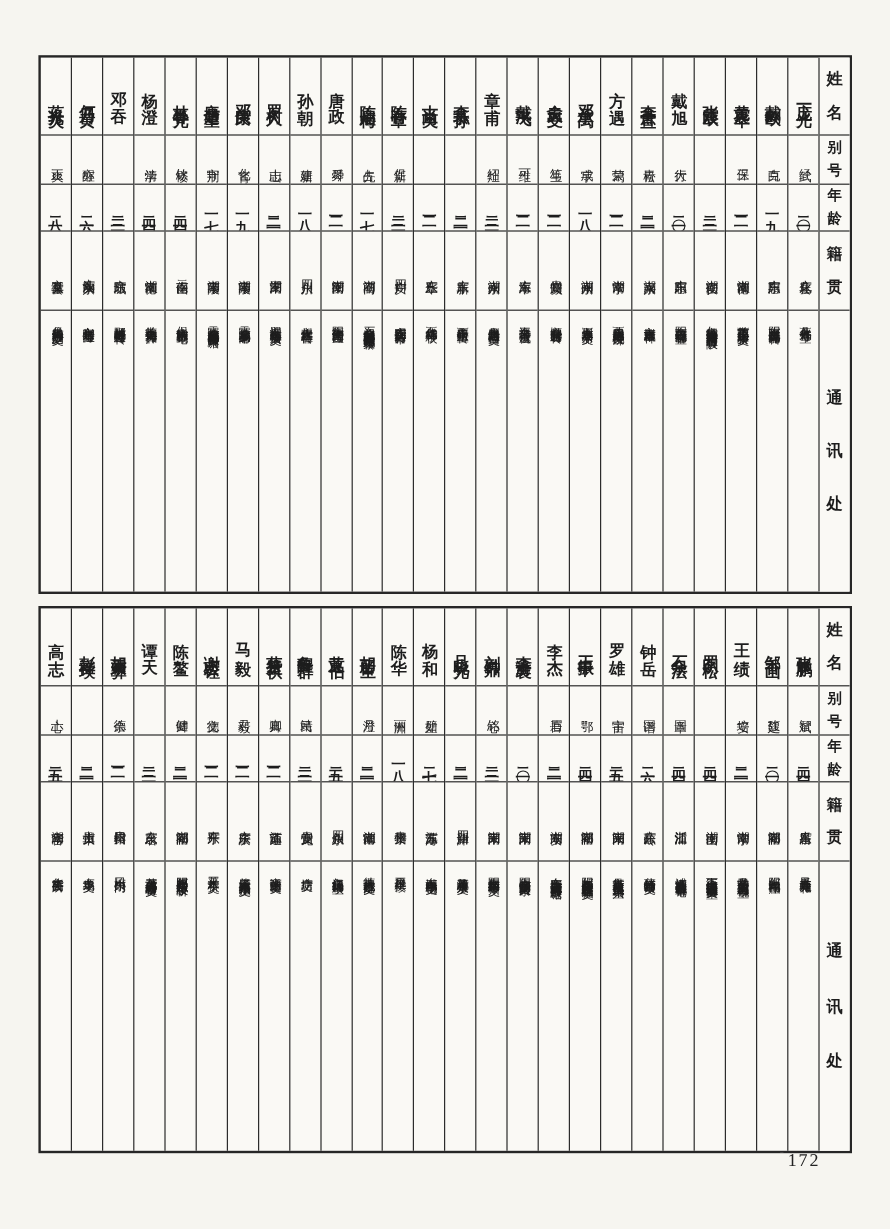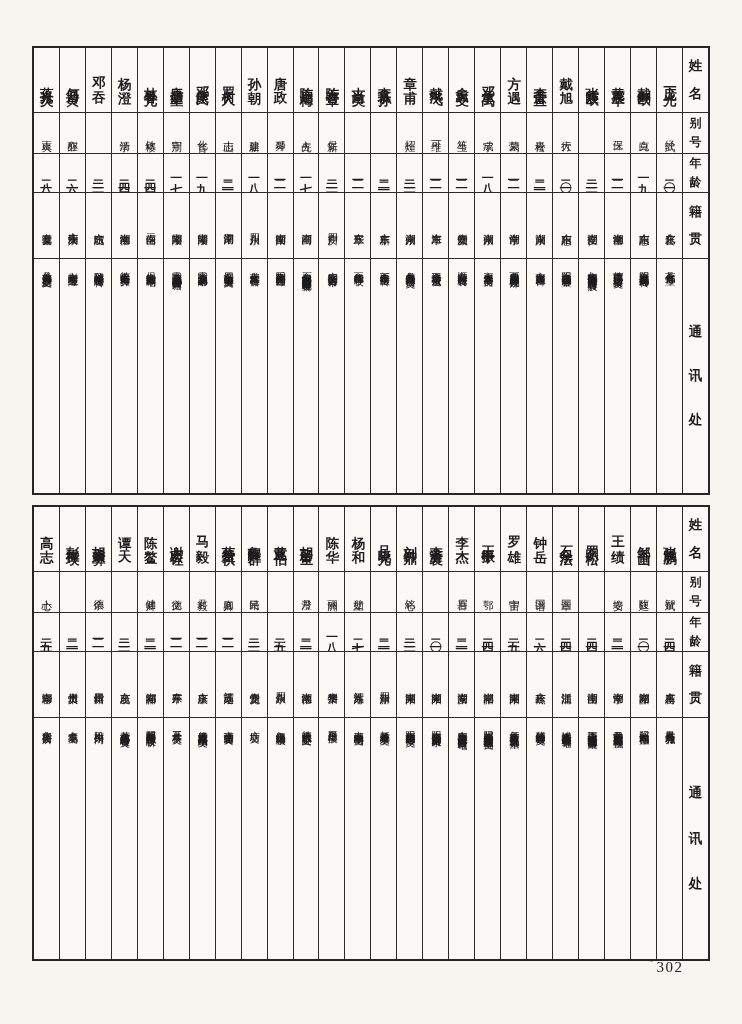--- a/index.html
+++ b/index.html
@@ -1029,13 +1029,13 @@
         <div class="vtext">二五</div>
       </div>
       <div class="cell cell-origin h-origin">
         <div class="vtext">湖南华容</div>
       </div>
       <div class="cell cell-addr h-addr">
         <div class="vtext">华容高氏公所</div>
       </div>
     </div>
   </div>
-<div class="page-number">302</div>
+<div class="page-number">172</div>
 
 </body></html>

